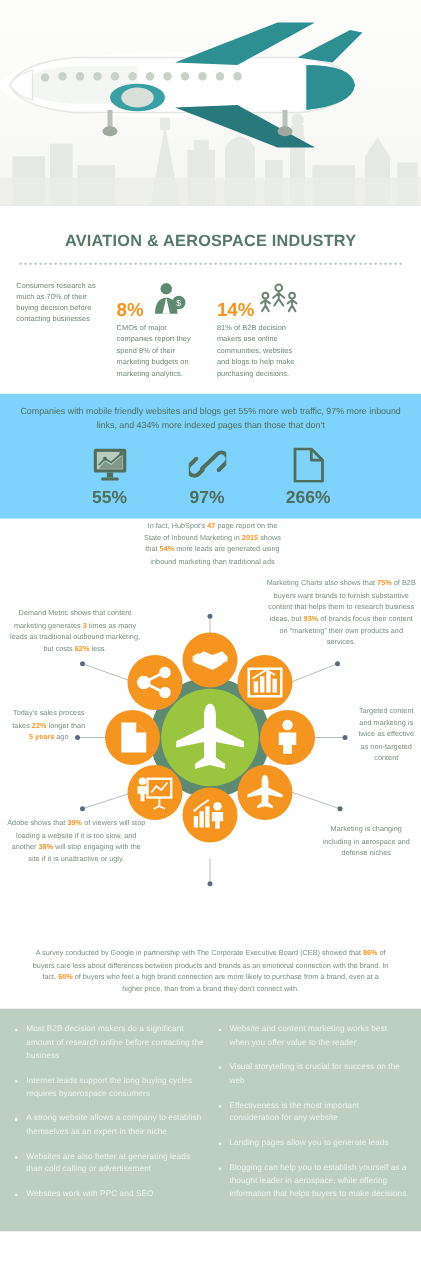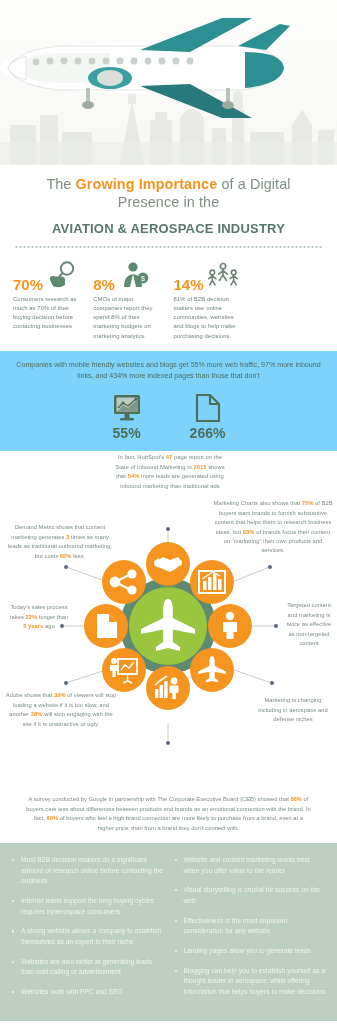--- a/index.html
+++ b/index.html
@@ -117,36 +117,27 @@
       </g>
       <path d="M18 62 Q22 54 36 50 L36 74 Q22 70 18 62 Z" fill="#ffffff" stroke="#e3e7e2" stroke-width="1"></path>
       <rect x="96" y="82" width="4" height="14" fill="#b9c2ba"></rect>
         <ellipse cx="98" cy="99" rx="6" ry="4" fill="#9fa9a0"></ellipse>
       <rect x="236" y="82" width="4" height="14" fill="#b9c2ba"></rect>
         <ellipse cx="238" cy="99" rx="6" ry="4" fill="#9fa9a0"></ellipse>
     </svg>
   </div>
 
   <div class="title-block">
-    <div class="t1"><span>The </span><b>Growing Importance</b><span> of a Digital Presence in the</span></div>
     <div class="t2">AVIATION &amp; AEROSPACE INDUSTRY</div>
   </div>
   <div class="dots"></div>
 
   <div class="stats">
 
     <div class="stat">
-      <div class="stat-head">
-        <span class="stat-num">70%</span>
-        <svg class="stat-ico" viewBox="0 0 32 32">
-          <circle cx="21" cy="8.5" r="6.2" fill="none" stroke="#6f8476" stroke-width="2"></circle>
-          <line x1="16.6" y1="13" x2="12" y2="18" stroke="#6f8476" stroke-width="2"></line>
-          <path d="M4 20 Q3 16 7 16 L13 17 Q19 15 19 20 L19 25 Q13 29 7 26 Z" fill="#5f8a72"></path>
-        </svg>
-      </div>
       <div class="stat-txt">Consumers research as much as 70% of their buying decision before contacting businesses</div>
     </div>
 
 
     <div class="stat">
       <div class="stat-head">
         <span class="stat-num">8%</span>
         <svg class="stat-ico" viewBox="0 0 32 32">
           <circle cx="15" cy="7" r="4.6" fill="#5f8a72"></circle>
           <path d="M6 27 Q6 15 15 14 Q24 15 24 27 Z" fill="#5f8a72"></path>
@@ -189,20 +180,32 @@
             <circle cx="11" cy="9" r="1.6" fill="#4f6e5c"></circle>
               <circle cx="24" cy="5" r="1.6" fill="#4f6e5c"></circle>
             <path d="M6 17 L11 11 L16 14 L25 6 L25 17 Z" fill="#4f6e5c" opacity=".55"></path>
             <rect x="12.5" y="20" width="5" height="4" fill="#4f6e5c"></rect>
             <rect x="8" y="24" width="14" height="2.4" rx="1" fill="#4f6e5c"></rect>
           </svg>
         </div>
         <div class="bi-val">55%</div>
       </div>
 
+      <div class="band-item">
+        <div class="bi-ico">
+          <svg width="30" height="28" viewBox="0 0 30 28">
+            <g fill="none" stroke="#4f6e5c" stroke-width="3.2" stroke-linecap="round">
+              <path d="M11 18 L7.5 21.5 A5 5 0 0 1 0.5 14.5 L6 9"></path>
+              <path d="M19 9 L23 5 A5 5 0 0 1 30 12 L24 18"></path>
+              <path d="M10.5 17 L19.5 8.5"></path>
+            </g>
+          </svg>
+        </div>
+        <div class="bi-val">97%</div>
+      </div>
 
       <div class="band-item">
         <div class="bi-ico">
           <svg width="26" height="28" viewBox="0 0 26 28">
             <path d="M2 1 L15 1 L24 10 L24 27 L2 27 Z" fill="none" stroke="#4f6e5c" stroke-width="2.2" stroke-linejoin="round"></path>
             <path d="M15 1 L15 10 L24 10" fill="none" stroke="#4f6e5c" stroke-width="2.2" stroke-linejoin="round"></path>
           </svg>
         </div>
         <div class="bi-val">266%</div>
       </div>

